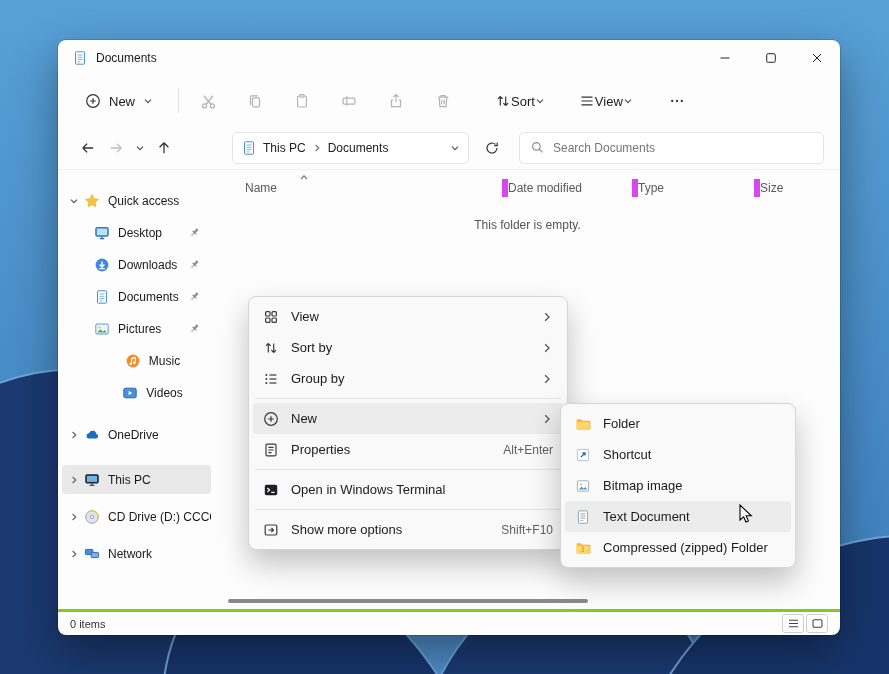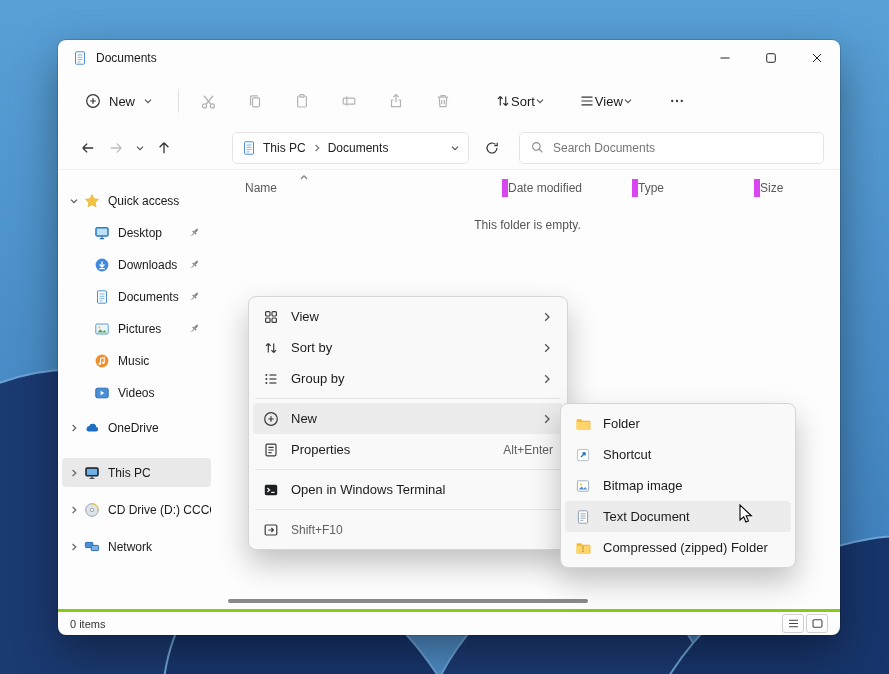--- a/index.html
+++ b/index.html
@@ -49,24 +49,24 @@
   .search-box input { border: none; outline: none; flex: 1; font-size: 12px; color: #ef4444; font-family: inherit; background: transparent; }
   .search-box input::placeholder { color: #767676; }
 
   
   .main { flex: 1; display: flex; min-height: 0; }
   .sidebar { width: 157px; flex: 0 0 auto; padding-top: 16px; font-size: 12px; color: #1a1a1a; }
   .side-row { display: flex; align-items: center; height: 29px; margin: 0 4px 3px 4px; border-radius: 4px; padding-left: 4px; }
   .side-row.selected { background: #e9e9e9; }
   .side-chev { width: 16px; display: flex; justify-content: center; flex: 0 0 auto; }
   .side-ic { width: 16px; height: 16px; margin-left: 2px; flex: 0 0 auto; }
-  .side-row.child { padding-left: 30px; }
+  .side-row.child { padding-left: 30px; justify-content: center; }
   .side-label { margin-left: 8px; white-space: nowrap; overflow: hidden; }
   .side-pin { margin-left: auto; margin-right: 10px; flex: 0 0 auto; }
-  .gap-s { margin-top: 6px; } .gap-m { margin-top: 16px; } .gap-x { margin-top: 8px; }
+  .gap-s { margin-top: 13px; } .gap-m { margin-top: 16px; } .gap-x { margin-top: 8px; }
 
   .content { flex: 1; position: relative; display: flex; flex-direction: column; min-width: 0; }
   .colheaders { height: 28px; margin-top: 4px; display: flex; align-items: center; padding-left: 30px; font-size: 12px; color: #5a5a5a; position: relative; }
   .colcell { height: 18px; line-height: 18px; border-right: 6px solid #d946ef; padding-right: 8px; }
   .col-name { width: 263px; } .col-date { width: 130px; } .col-type { width: 122px; } .col-size { width: 76px; border-right: none; }
   .sort-indicator { position: absolute; left: 84px; top: -1px; }
   .empty-msg { position: absolute; top: 48px; left: 0; right: 0; text-align: center; font-size: 12px; color: #555; }
   .hscroll { position: absolute; left: 13px; bottom: 6px; width: 360px; height: 4px; border-radius: 2px; background: #8a8a8a; }
 
   
@@ -513,20 +513,21 @@
     <span class="mi-label">Open in Windows Terminal</span>
   </div>
   <div class="menu-sep"></div>
   <div class="menu-item">
     <span class="mi-icon">
         <svg width="16" height="16" viewBox="0 0 16 16" fill="none" stroke="#3a3a3a" stroke-width="1.2">
           <rect x="2.2" y="3" width="11.6" height="10" rx="1.2"></rect>
           <path d="M5.4 8h5M8.4 6l2 2-2 2"></path>
         </svg>
       </span>
+    <span class="mi-label">Show more options</span>
     <span class="mi-shortcut">Shift+F10</span>
   </div>
 </div>
 
 <div class="menu sub-menu">
   <div class="menu-item">
     <span class="mi-icon">
         <svg width="16" height="16" viewBox="0 0 16 16">
           <path d="M1.6 4.2c0-.6.5-1 1-1h3.5l1.5 1.6h6.8c.6 0 1 .5 1 1v7c0 .6-.5 1-1 1H2.6c-.6 0-1-.5-1-1z" fill="#fdb92c"></path>
           <path d="M1.6 6h12.8v6.8c0 .6-.5 1-1 1H2.6c-.6 0-1-.5-1-1z" fill="#ffd56a"></path>

